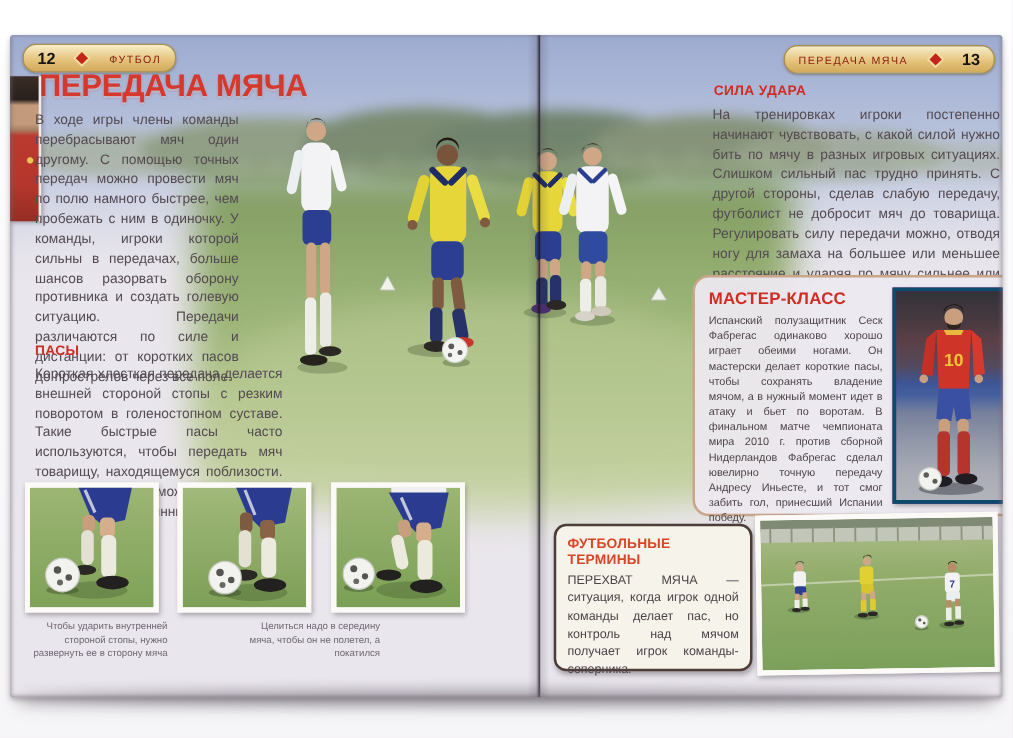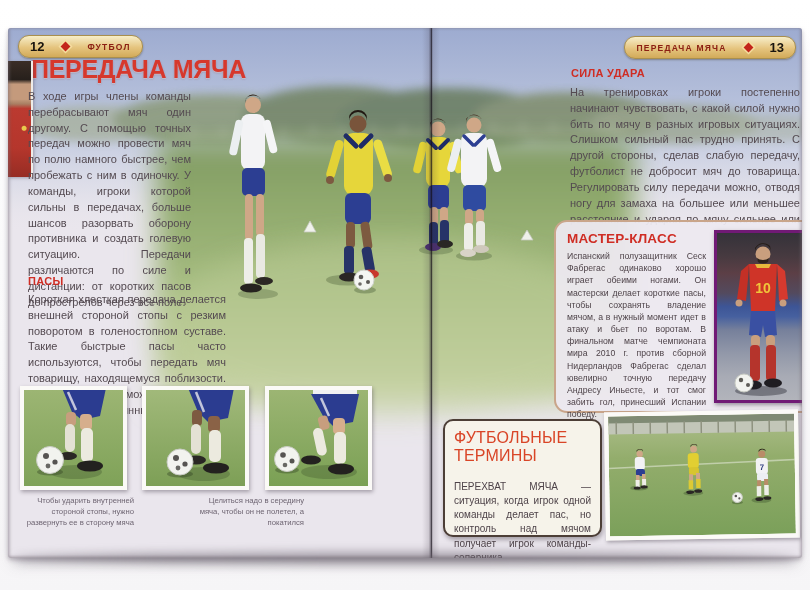--- a/index.html
+++ b/index.html
@@ -17,21 +17,21 @@
   #gutter { position:absolute; left:414px; top:0; width:18px; height:530px;
             background:linear-gradient(90deg, rgba(40,30,45,0) 0%, rgba(55,45,60,.16) 38%, rgba(25,18,30,.55) 50%, rgba(55,45,60,.16) 62%, rgba(40,30,45,0) 100%); }
   #gutter::after { content:""; position:absolute; left:50%; top:0; width:1px; height:100%; background:rgba(20,14,24,.55); }
   #page-edges { position:absolute; inset:0; box-shadow:inset 2px 0 3px rgba(120,110,120,.35), inset -2px 0 3px rgba(120,110,120,.35), inset 0 -2px 3px rgba(120,110,120,.3); pointer-events:none; }
 
   
   .badge { position:absolute; display:flex; align-items:center; gap:18px; height:21px; padding:0 11px; border-radius:11px;
            background:linear-gradient(180deg,#f7eec9 0%,#e5c47e 55%,#d2aa59 100%); border:1px solid #a98f4e;
            box-shadow:0 1px 2px rgba(60,50,30,.4); }
   .badge .num { font-size:13px; font-weight:bold; color:#18140e; }
-  .badge .lbl { font-size:8.5px; font-weight:bold; color:#8c2013; letter-spacing:1.2px; }
+  .badge .lbl { font-size:8.5px; font-weight:normal; color:#8c2013; letter-spacing:1.2px; }
   .diamond { width:7px; height:7px; background:#c3251a; transform:rotate(45deg); box-shadow:0 0 0 1.5px rgba(244,222,160,.95); }
 
   #page-title { position:absolute; left:23px; top:27px; font-size:25px; font-weight:800; color:#d6382d; letter-spacing:-0.3px; white-space:nowrap;
                 text-shadow:0 1px 0 rgba(255,255,255,.3), 0 1px 2px rgba(140,25,15,.3); }
 
   
   #portrait-strip { position:absolute; left:0; top:33px; width:23px; height:116px; border-right:2px solid #efece8;
      background:
        radial-gradient(circle at 70% 58%, #e8c94c 0 2px, rgba(0,0,0,0) 3px),
        linear-gradient(180deg,#3a2d26 0%, #27201c 16%, #c49a7c 20%, #c49a7c 33%, #a97f63 37%, #bb3a30 41%, #b5362c 75%, #962d24 100%);
@@ -51,29 +51,29 @@
   .seq-cap { top:468px; width:112px; }
   #cap1 { left:14px; } #cap2 { left:136px;margin-left:48px; } #cap3 { left:261px; }
 
   
   #master-box { position:absolute; left:546px; top:192px; width:266px; height:193px; box-sizing:border-box;
                 border:2px solid #c9a58a; border-radius:13px; background:rgba(237,233,240,.94);
                 padding:8px 9px 8px 11px; display:flex; gap:8px; }
   #master-left { flex:1; min-width:0; }
   #master-heading { font-weight:bold; color:#cf2d24; font-size:13.5px; letter-spacing:.2px; margin:1px 0 4px; }
   #master-body { font-size:8.7px; line-height:1.4; color:#4e4349; text-align:justify; }
-  #fabregas-photo { width:95px; height:173px; flex:none; box-sizing:border-box; border:3px solid #701a75; background:#701a75; box-shadow:1px 2px 4px rgba(70,60,75,.5); }
+  #fabregas-photo { width:95px; height:173px; flex:none; box-sizing:border-box; border:3px solid #0c4a6e; background:#701a75; box-shadow:1px 2px 4px rgba(70,60,75,.5); }
   #fabregas-bg { position:relative; width:100%; height:100%; overflow:hidden;
      background:linear-gradient(180deg,#343239 0%,#473a40 14%,#5c3f46 24%,#534a5e 36%,#3d5596 44%,#46609f 50%,#76809b 58%,#9298a9 72%,#a8abb5 86%,#b2b4bb 100%); }
 
   
   #terms-box { position:absolute; left:435px; top:391px; width:159px; height:118px; box-sizing:border-box;
                background:#f6f3ea; border:2px solid #4c3e36; border-radius:10px; padding:8px 9px;
                box-shadow:1px 3px 4px rgba(70,60,70,.4); }
-  #terms-heading { font-weight:normal; color:#d94527; font-size:16px; line-height:1.15; letter-spacing:.2px; margin-bottom:14px; }
+  #terms-heading { font-weight:bold; color:#d94527; font-size:11px; line-height:1.15; letter-spacing:.2px; margin-bottom:4px; }
   #terms-body { font-size:10px; line-height:1.42; color:#4e4349; text-align:justify; }
 
   
   #field-photo { left:597px; top:383px; width:194px; height:128px; transform:rotate(-0.9deg); }
 
   #book-shadow { position:absolute; left:14px; top:552px; width:782px; height:12px; background:rgba(95,88,100,.5); filter:blur(5px); border-radius:50%; }
 </style>
 </head>
 <body>
 

